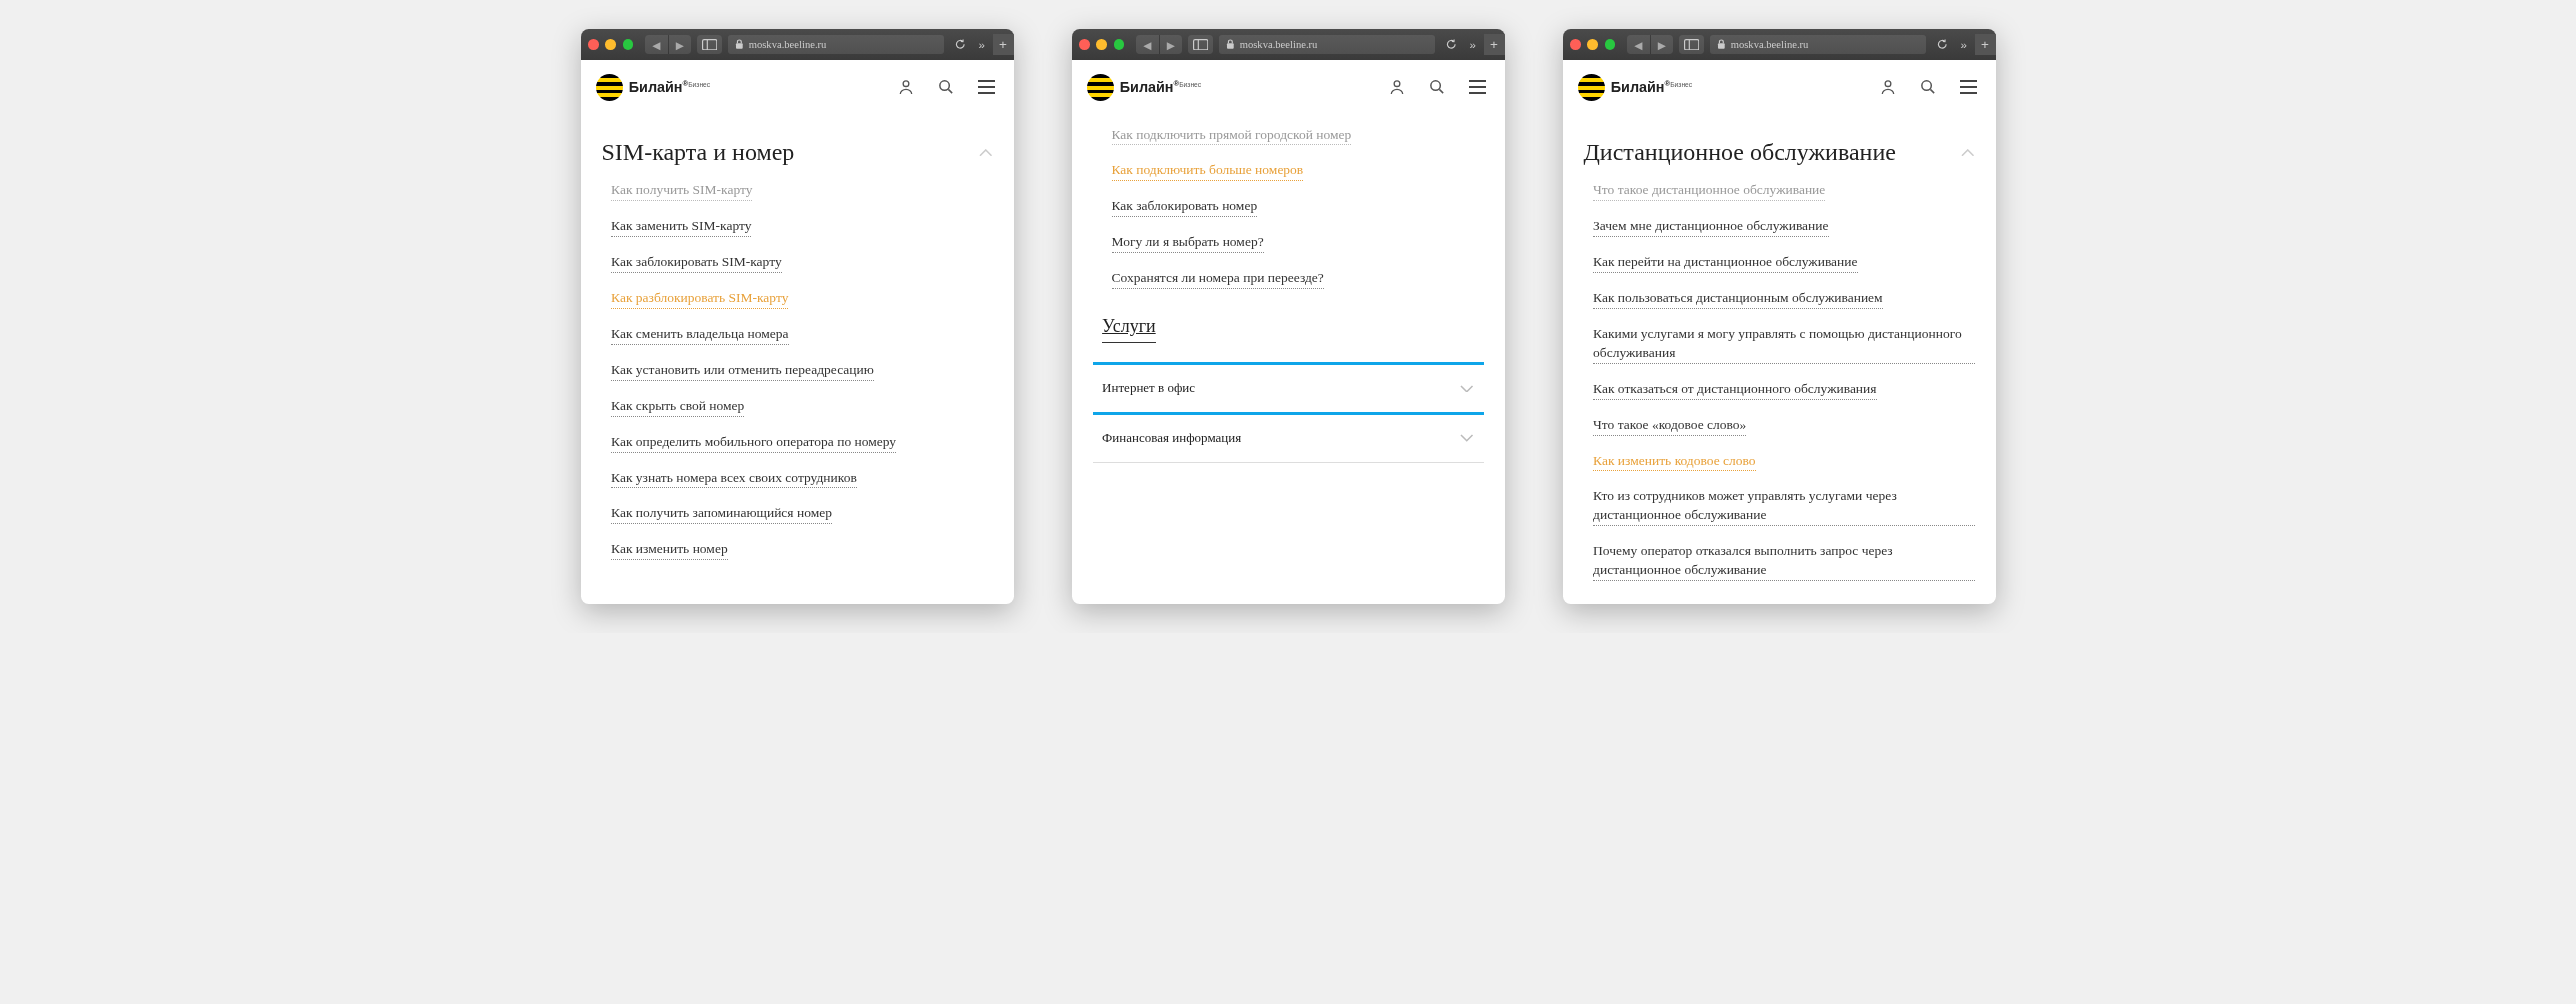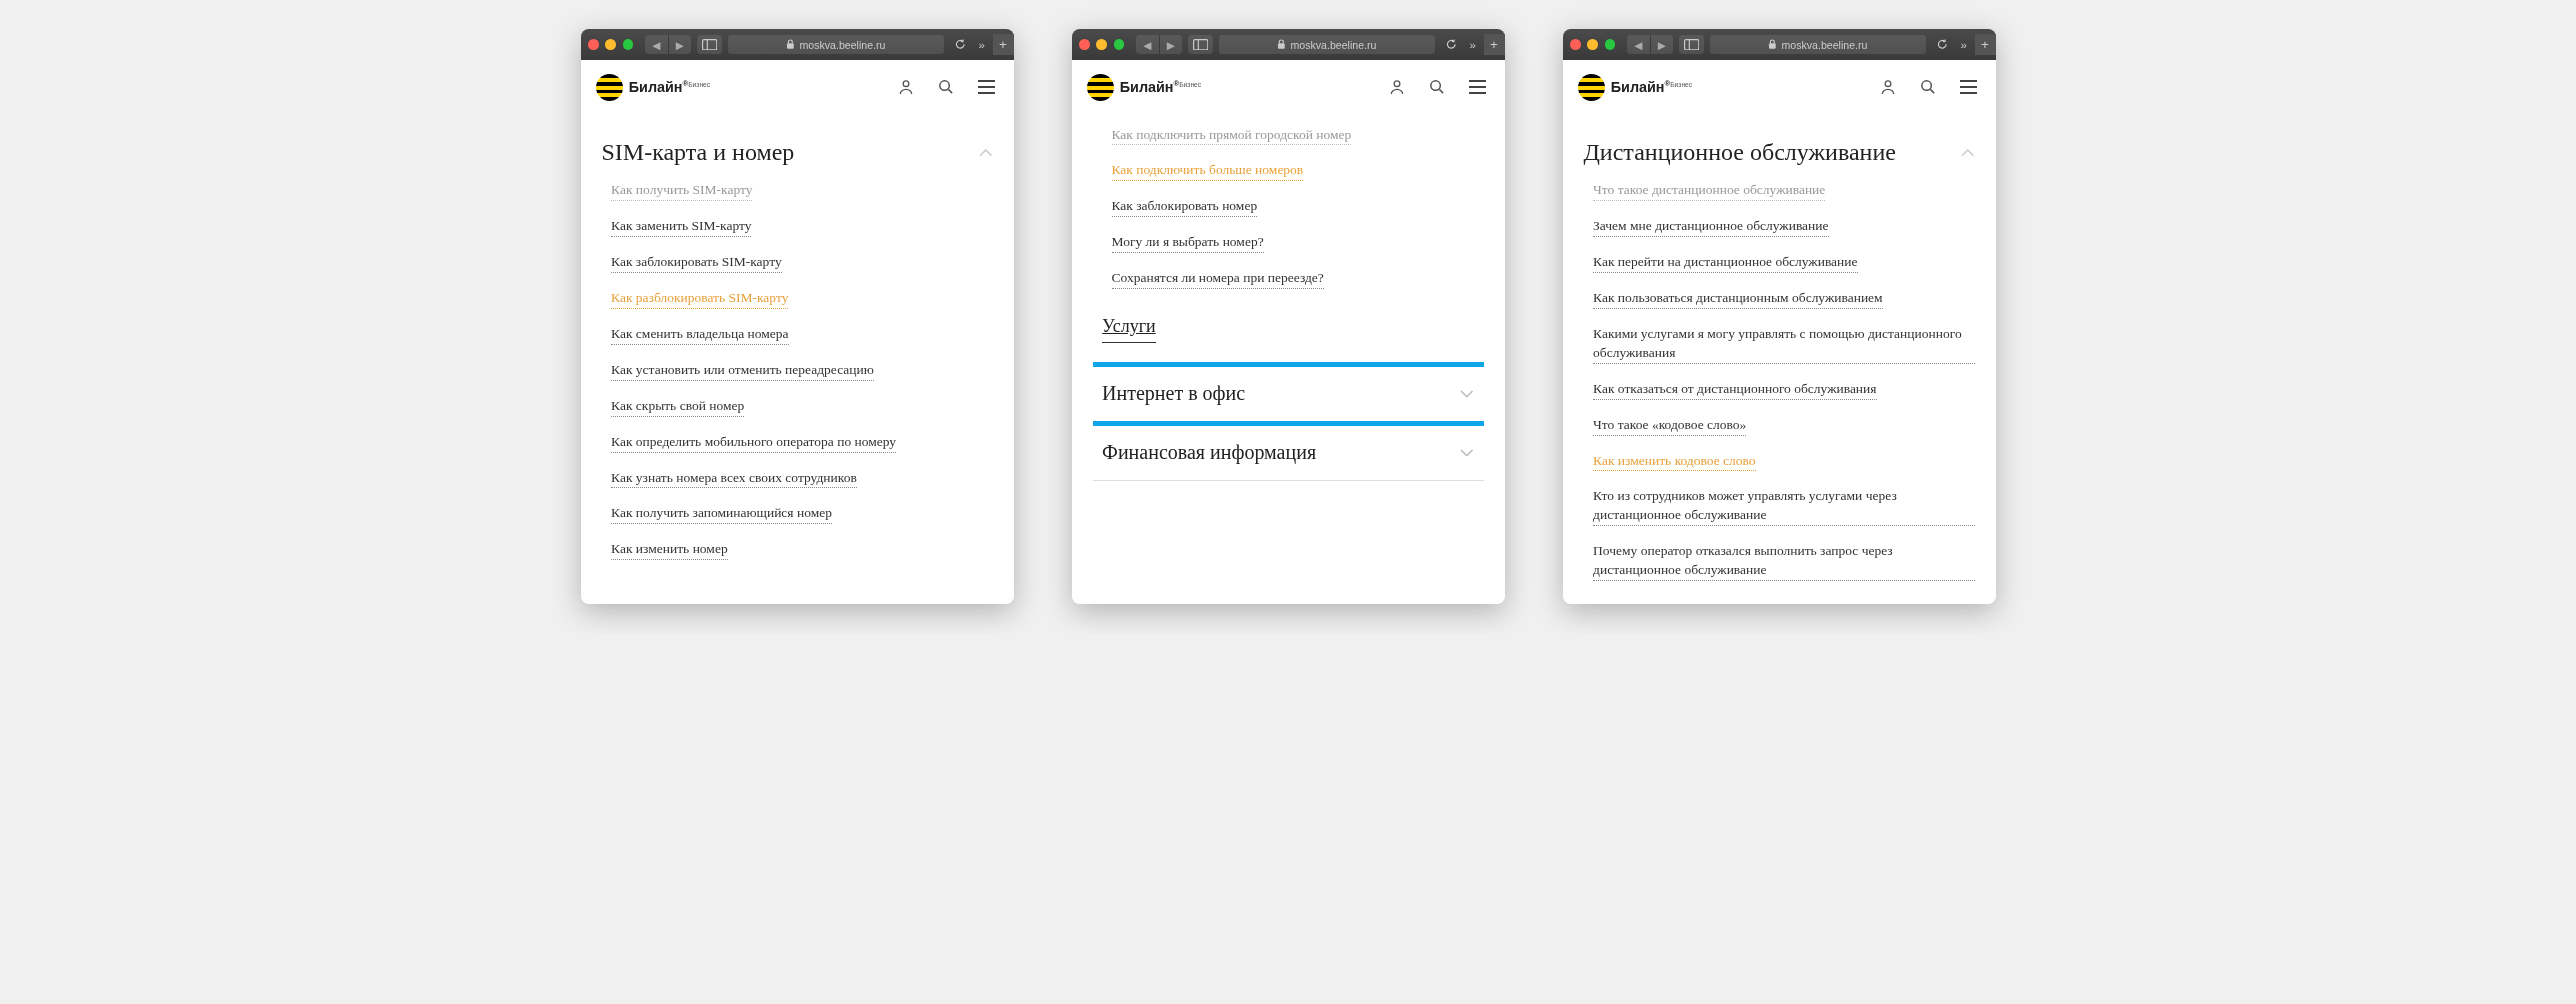--- a/index.html
+++ b/index.html
@@ -53,24 +53,23 @@
     display: flex; align-items: center; justify-content: center;
     color: #ccc;
   }
   .address-bar {
     flex: 1;
     height: 19px;
     background: rgba(255,255,255,0.1);
     border-radius: 3px;
     display: flex;
     align-items: center;
-    justify-content: center;
     gap: 4.8px;
     color: #ccc;
-    font-family: Liberation Sans, sans-serif;
+    font-family: Liberation Serif, serif;
     font-size: 10.6px;
     padding: 0 7.7px;
   }
   .reload-btn {
     width: 21px; height: 19px;
     display: flex; align-items: center; justify-content: center;
     color: #ccc;
   }
   .chevrons {
     color: #ccc; font-size: 11.5px; padding: 0 1.9px;
@@ -155,26 +154,26 @@
   }
   .link-item.muted {
     color: #999;
     border-bottom-color: #bbb;
   }
   .link-item.highlight {
     color: #e8a13a;
     border-bottom-color: #e8a13a;
   }
   .accordion-row {
-    border-top: 5px solid #0ea5e9;
+    border-top: 3px solid #0ea5e9;
     padding: 15.4px 0;
     display: flex;
     align-items: center;
     justify-content: space-between;
-    font-size: 20px;
+    font-size: 13px;
     color: #222;
     margin-left: -9.6px;
     margin-right: -9.6px;
     padding-left: 9.6px;
     padding-right: 9.6px;
     font-family: Georgia, serif;
   }
   .accordion-row:last-child { border-bottom: 1px solid #ddd; }
   .underline-title {
     border-bottom: 1.9px solid #333;

